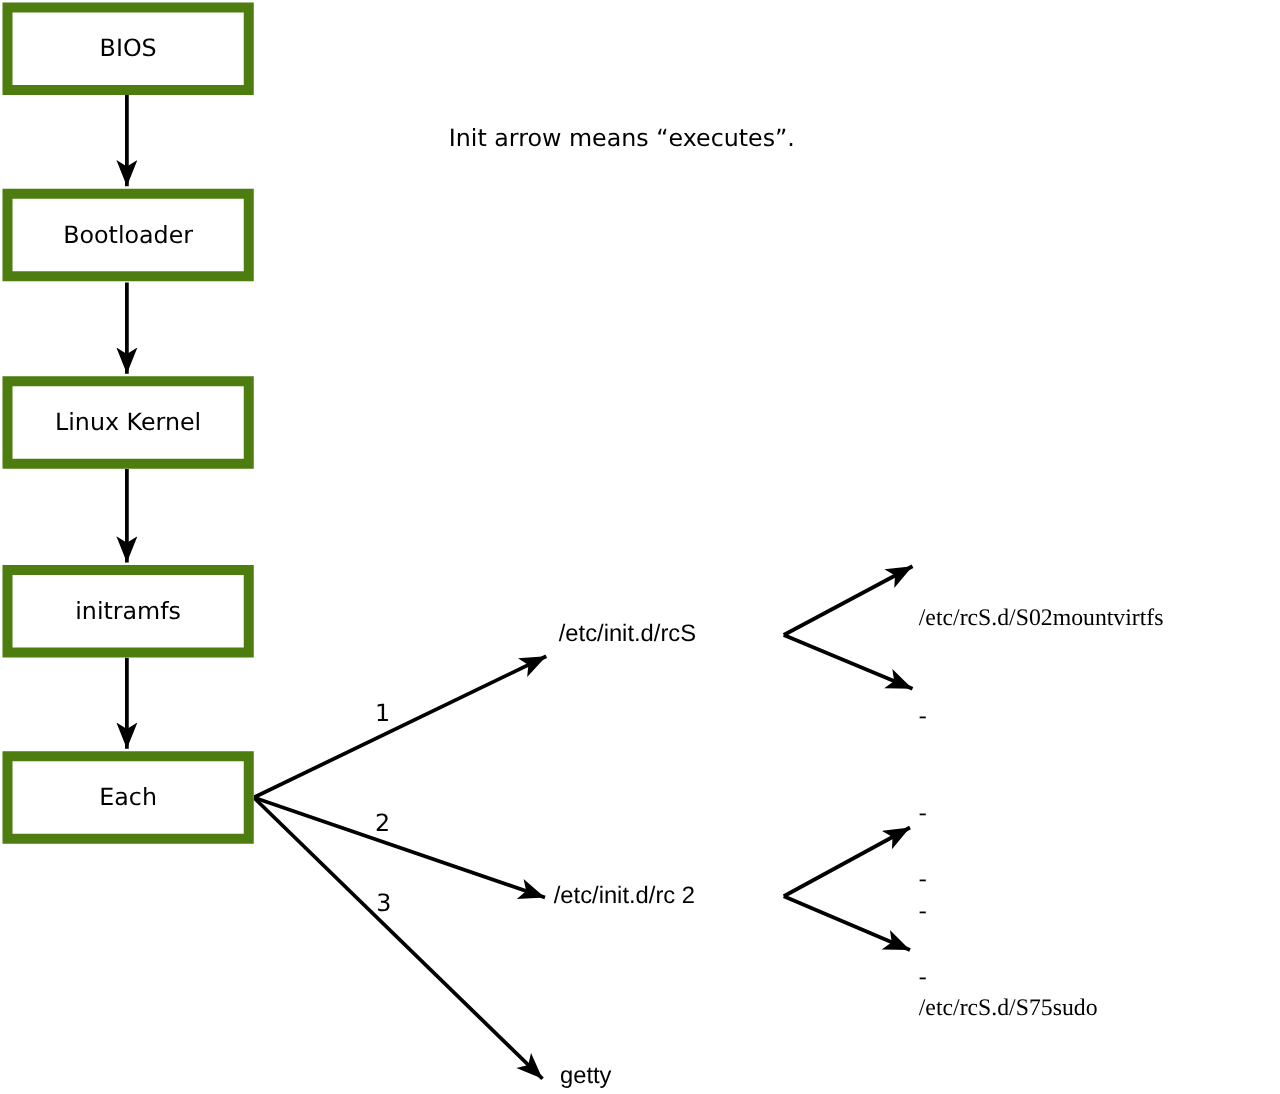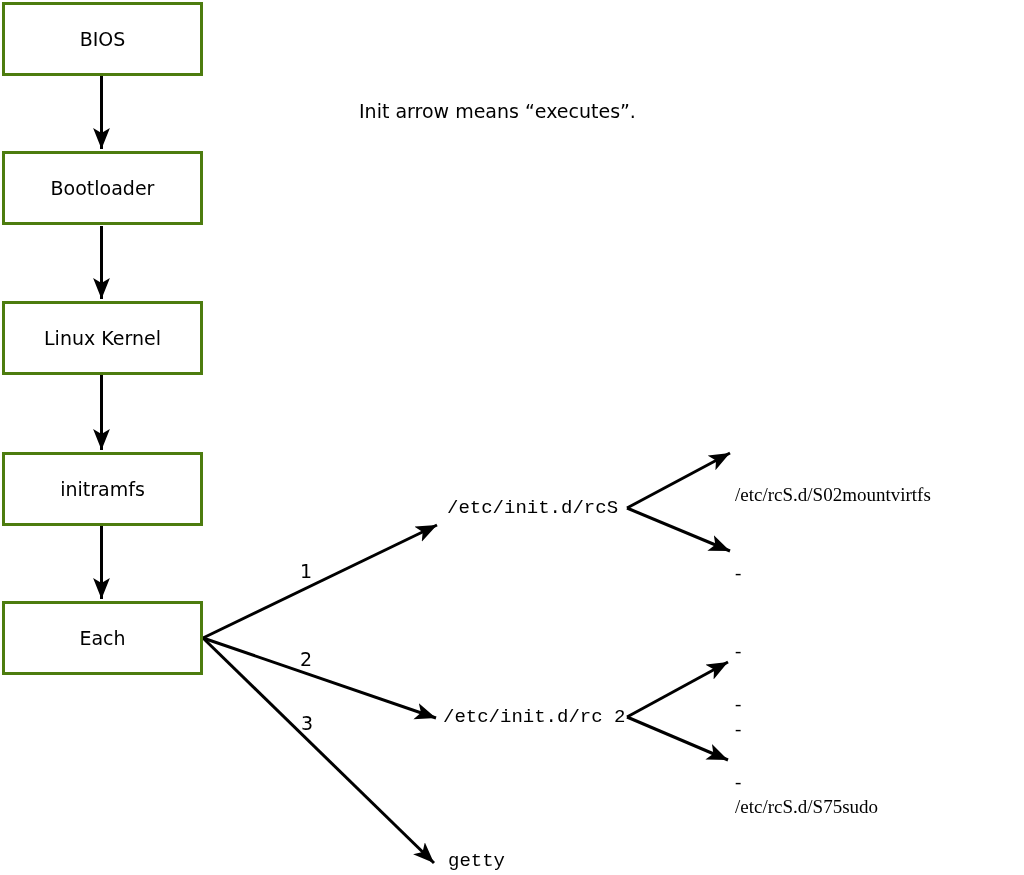--- a/index.html
+++ b/index.html
@@ -22,30 +22,30 @@
     top: 0;
     width: 1024px;
     height: 875px;
   }
   .box {
     position: absolute;
     left: 2px;
     width: 201px;
     height: 74px;
     box-sizing: border-box;
-    border: 3px solid #4d7c0f;
+    border: 8px solid #4d7c0f;
     background: #ffffff;
     display: flex;
     align-items: center;
     justify-content: center;
     font-size: 19px;
   }
   .mono-label {
     position: absolute;
-    font-family: Liberation Mono, monospace;
+    font-family: Liberation Sans, sans-serif;
     font-size: 19px;
     line-height: 26px;
     white-space: pre;
   }
   .script-list {
     position: absolute;
     left: 735px;
     font-family: Liberation Serif, serif;
     font-size: 19px;
     line-height: 26px;

